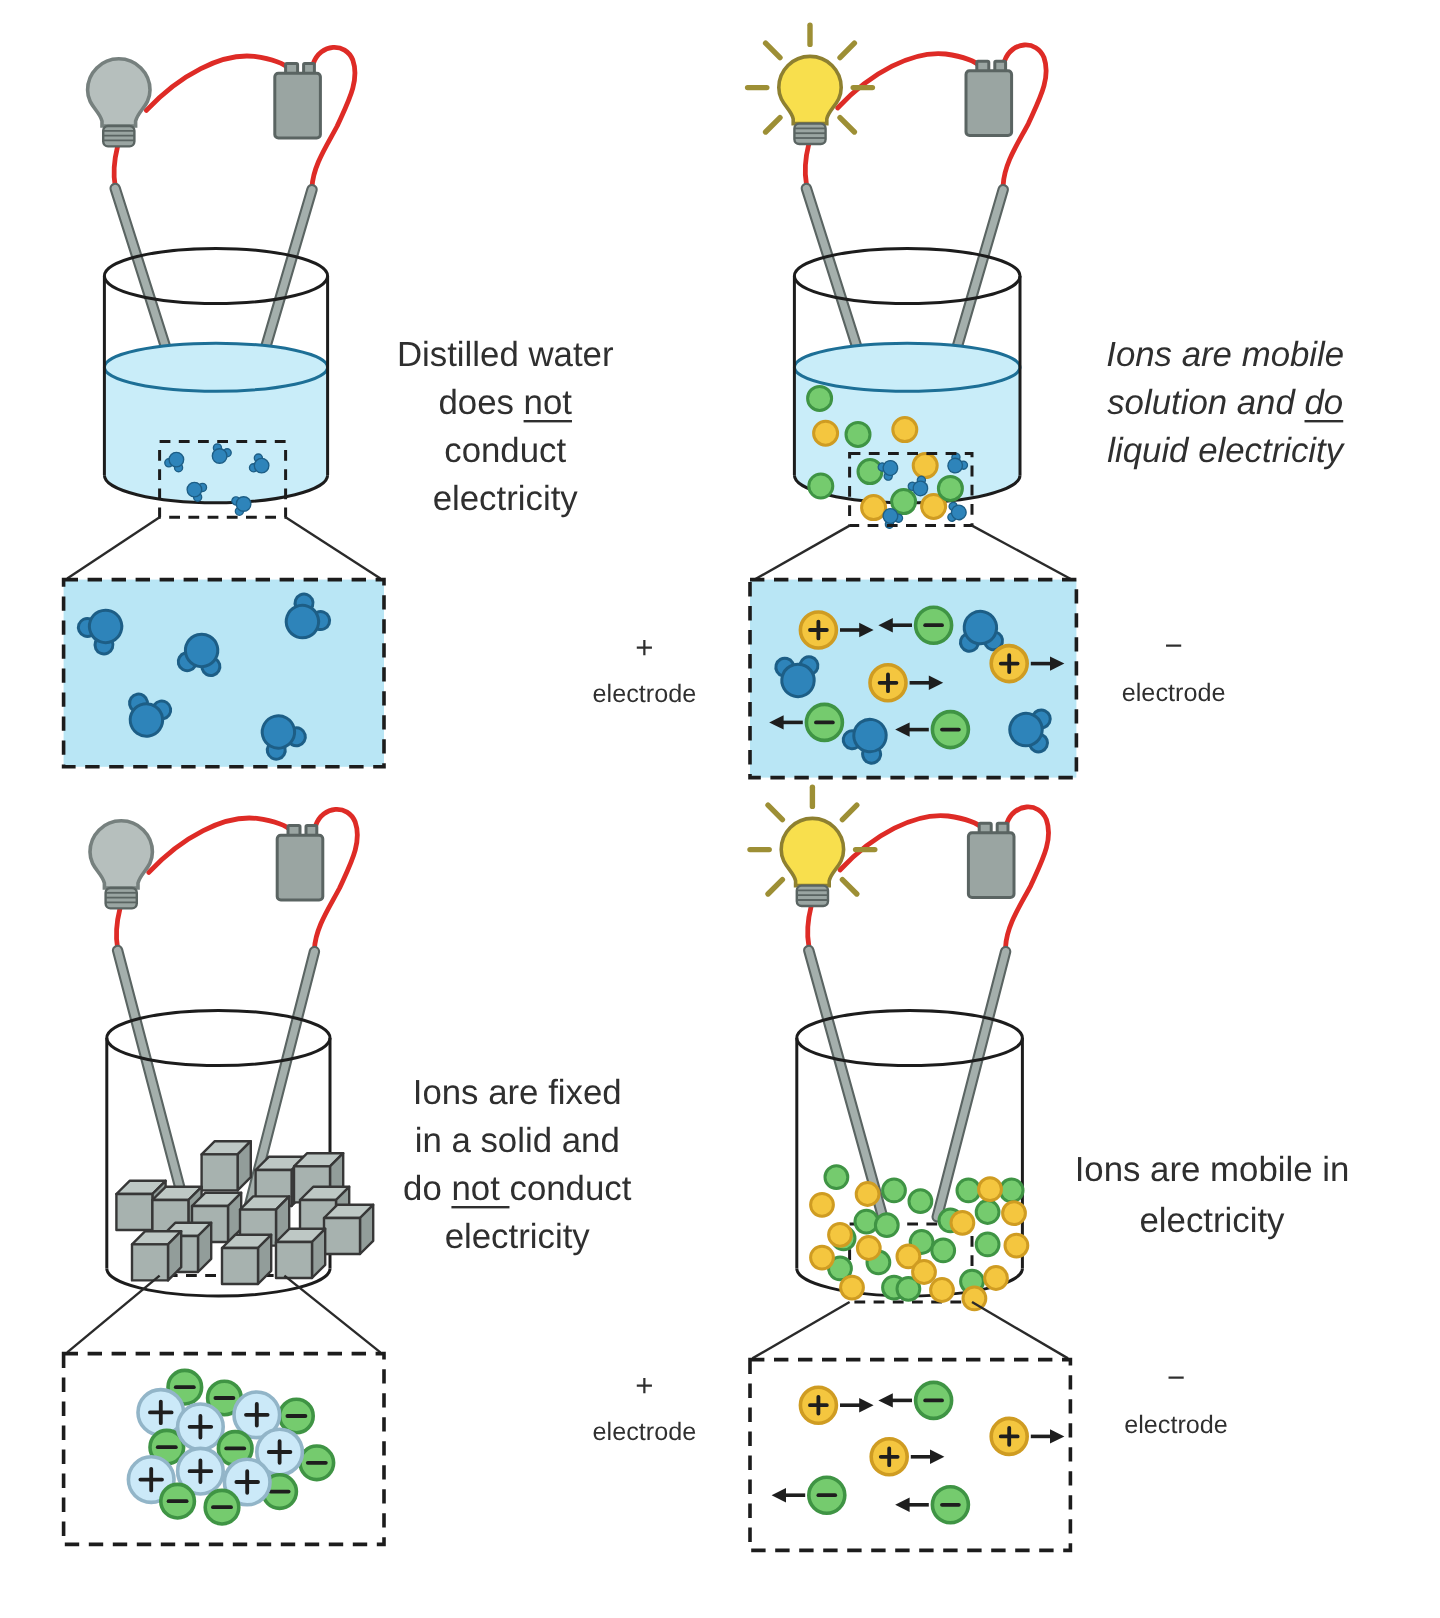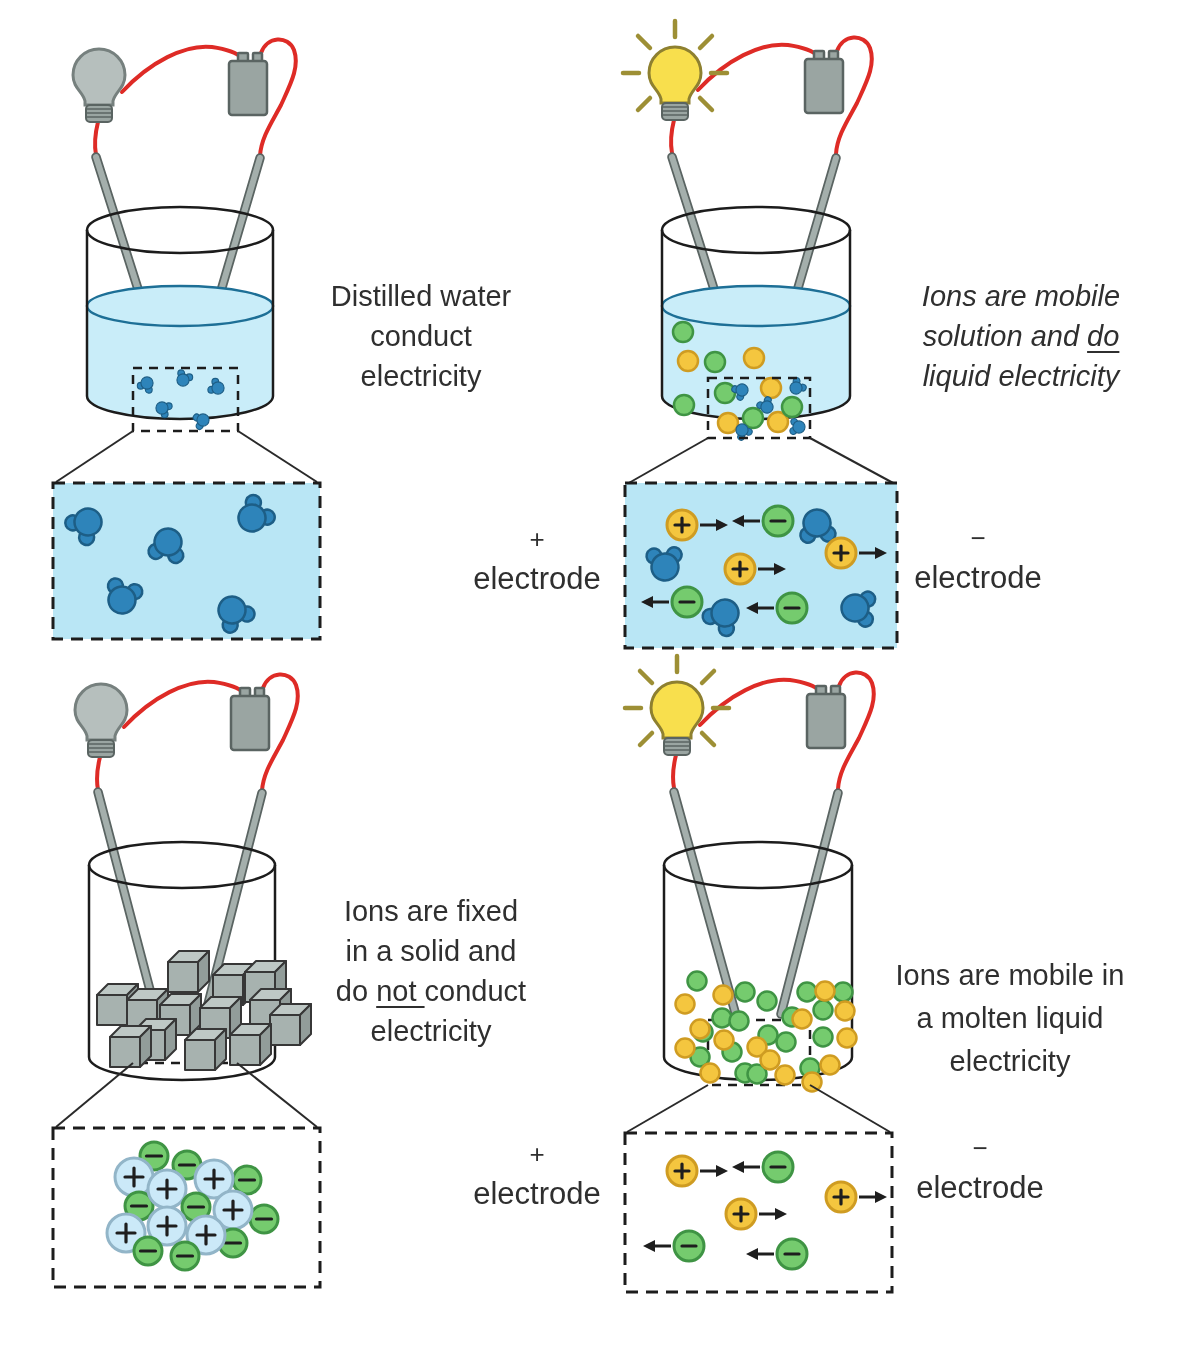--- a/index.html
+++ b/index.html
@@ -38,21 +38,21 @@
   .cube-t{fill:var(--cube-top,#bec8c5);stroke:#373737;stroke-width:2;stroke-linejoin:round;}
   .cube-s{fill:var(--cube-side,#929d9a);stroke:#373737;stroke-width:2;stroke-linejoin:round;}
 
   
   .caption{position:absolute;width:320px;text-align:center;color:var(--text,#2f2f2f);
            font-size:29px;line-height:40px;}
   .caption.tall{line-height:43px;}
   .caption .u{text-decoration:underline;text-decoration-thickness:2px;text-underline-offset:5px;}
   .elabel{position:absolute;width:160px;text-align:center;color:var(--text,#2f2f2f);}
   .elabel .sign-t{font-size:26px;line-height:36px;}
-  .elabel .word{font-size:31px;line-height:44px;}
+  .elabel .word{font-size:21px;line-height:44px;}
 </style>
 </head>
 <body>
 
 <div class="stage">
 
 <svg class="scene" width="1200" height="1348" viewBox="0 0 1200 1348">
   <defs>
     <g id="molecule">
       <circle class="mol" cx="-14" cy="6" r="7.5"></circle>
@@ -369,40 +369,40 @@
       <use href="#ionn" transform="translate(689,1246)"></use>
       <use href="#arr" transform="translate(671,1246) rotate(180)"></use>
       <use href="#ionn" transform="translate(792,1254)"></use>
       <use href="#arr" transform="translate(774,1254) rotate(180)"></use>
     </g>
   </g>
 </svg>
 
 <div class="caption" style="left:261px;top:276px;">
   <div><span>Distilled water</span><span class="u"></span><span></span></div>
+  <div><span>does </span><span class="u">not </span><span></span></div>
   <div><span>conduct</span><span class="u"></span><span></span></div>
   <div><span>electricity</span><span class="u"></span><span></span></div>
 </div>
 
 <div class="caption" style="left:861px;top:276px;font-style:italic;">
   <div><span>Ions are mobile</span><span class="u"></span><span></span></div>
   <div><span>solution and </span><span class="u">do</span><span></span></div>
   <div><span>liquid electricity</span><span class="u"></span><span></span></div>
 </div>
 
 <div class="caption" style="left:271px;top:891px;">
   <div><span>Ions are fixed</span><span class="u"></span><span></span></div>
   <div><span>in a solid and</span><span class="u"></span><span></span></div>
   <div><span>do </span><span class="u">not </span><span>conduct</span></div>
   <div><span>electricity</span><span class="u"></span><span></span></div>
 </div>
 
 <div class="caption tall" style="left:850px;top:906px;margin-top:48px;">
   <div><span>Ions are mobile in</span><span class="u"></span><span></span></div>
-  <div><span>a molten liquid</span><span class="u"></span><span></span></div>
   <div><span>electricity</span><span class="u"></span><span></span></div>
 </div>
 
 <div class="elabel" style="left:457px;top:521px;">
   <div class="sign-t">+</div>
   <div class="word">electrode</div>
 </div>
 <div class="elabel" style="left:898px;top:520px;">
   <div class="sign-t">−</div>
   <div class="word">electrode</div>

